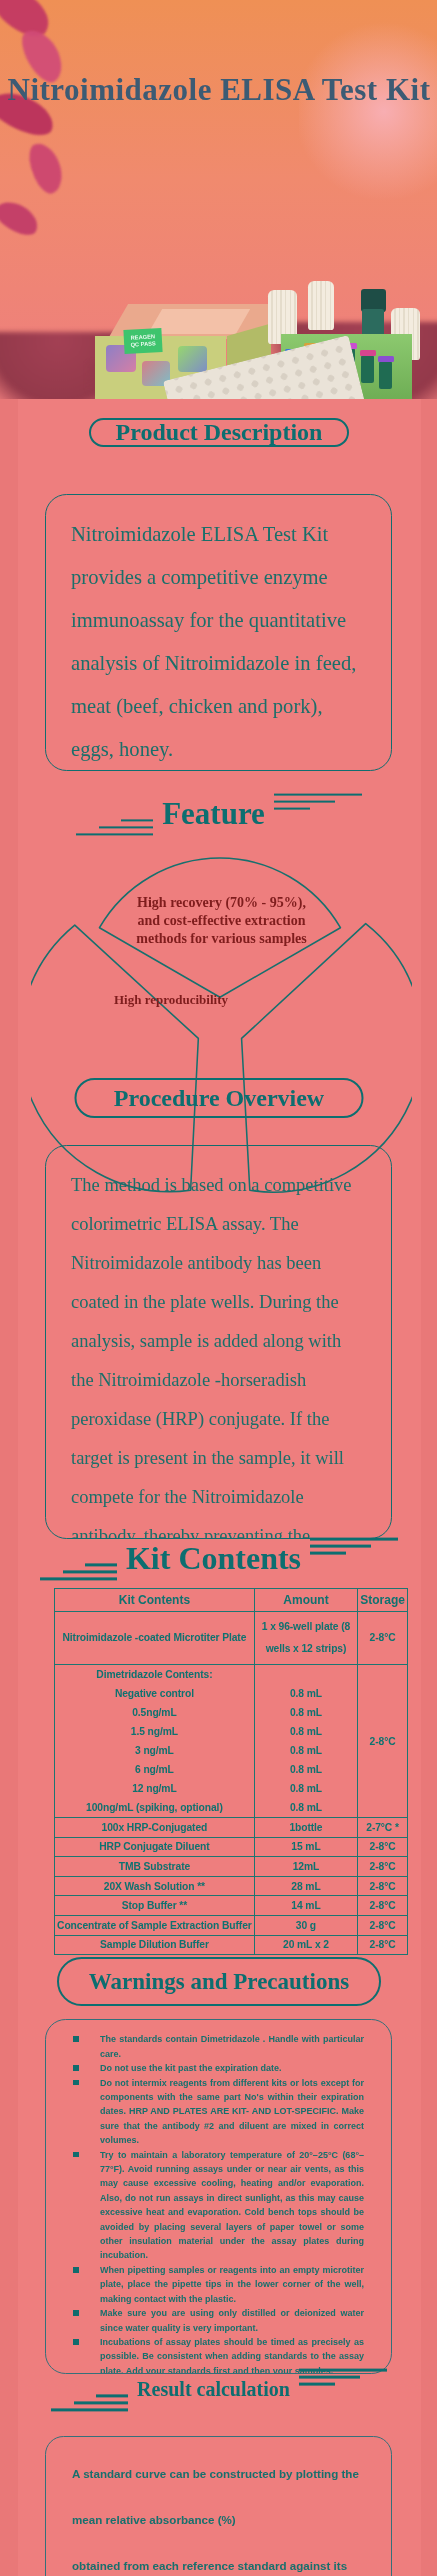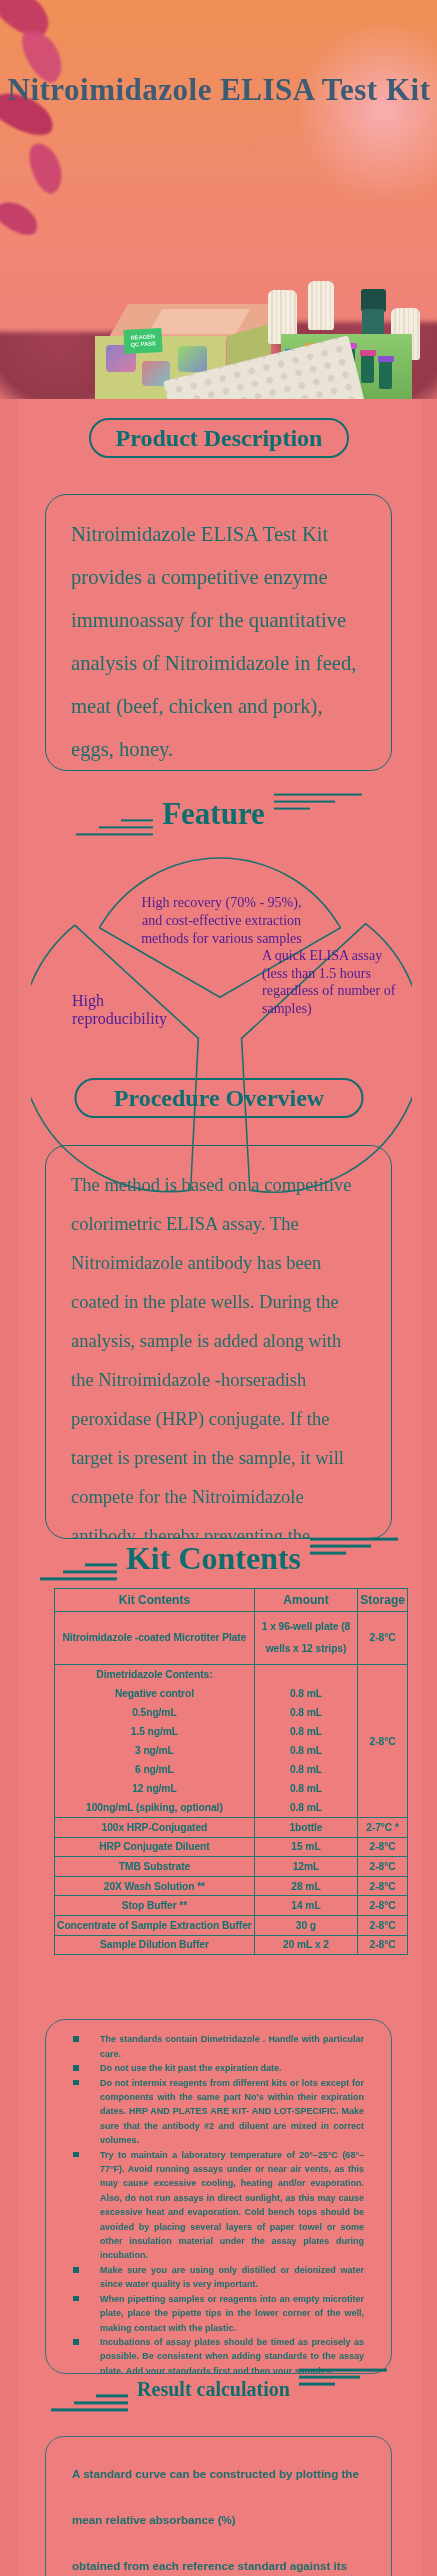--- a/index.html
+++ b/index.html
@@ -52,21 +52,21 @@
   .plate { position:absolute; left:170px; top:357px; width:191px; height:82px; background:#eae3d8;
     transform:rotate(-14deg); border-radius:4.1px;
     background-image:radial-gradient(circle 3.1px,#d8d0c4 0 3.1px,rgba(0,0,0,0) 3.6px); background-size:15px 13px; background-position:6.2px 5.2px; }
   
   .edge { position:absolute; top:399px; bottom:0; width:17.5px; background:#e57272; opacity:.55; }
   .edge-l { left:0; } .edge-r { right:0; }
   
   .capsule { position:absolute; left:50%; transform:translateX(-50%);
     border:2.1px solid #0d6e70; border-radius:36px; color:#0c6e70; font-weight:700;
     display:flex; align-items:center; justify-content:center; text-align:center; }
-  .cap-product  { top:418px; width:260px; height:40px; font-size:24px; }
+  .cap-product  { top:418px; width:260px; height:29px; font-size:24px; }
   .cap-procedure{ top:1078px; width:289px; height:40px; font-size:24px; }
   .cap-warnings { top:1957px; width:324px; height:49px; font-size:23px; }
   
   .lineshead { position:absolute; left:0; width:100%; display:flex; justify-content:center;
     align-items:center; gap:9.3px; color:#0d6e70; font-weight:700; }
   .head-feature { top:796px; font-size:31px; }
   .head-kit     { top:1540px; font-size:32px; }
   .head-result  { top:2378px; font-size:20px; }
   .dg { display:flex; flex-direction:column; gap:4.6px; }
   .dg span { display:block; height:2.6px; background:#0d6e70; }
@@ -75,23 +75,23 @@
   .dg-right { align-items:flex-start; transform:translateY(-12.4px); }
   .dg-right .l1 { width:88px; } .dg-right .l2 { width:61px; } .dg-right .l3 { width:36px; }
   
   .rbox { position:absolute; left:45px; width:347px; border-radius:21.6px; overflow:hidden; }
   .box-desc { top:494px; height:277px; border:1.8px solid #116d6f; padding:17.5px 25px; font-size:20.6px; line-height:43px; color:#1b6f6a; }
   .box-proc { top:1145px; height:394px; border:1.8px solid #116d6f; padding:19.6px 25px; font-size:18.5px; line-height:39px; color:#1b6f6a; }
   .box-warn { top:2019px; height:355px; border:1.8px solid #35707a; border-radius:20.6px; padding:12.4px 27px 0 24px; }
   .box-result { top:2436px; height:225px; border:1.8px solid #35707a; border-radius:18.5px; padding:14.4px 26px 0 26px; }
   
   .pie { position:absolute; left:31px; top:835px; }
-  .wtext { position:absolute; color:#4c1d95; white-space:pre-line; }
+  .wtext { position:absolute; color:#7f1d1d; white-space:pre-line;font-weight:bold; }
   .w-top { top:894px; left:135px; width:173px; text-align:center; font-size:14px; line-height:18px; }
-  .w-left { top:992px; left:72px; width:127px; text-align:left; font-size:16px; }
+  .w-left { top:992px; left:101px; width:127px; text-align:right; font-size:13px; }
   .w-right { top:947px; left:262px; width:134px; text-align:left; font-size:14px; line-height:17.5px; }
   
   .ktable { position:absolute; left:54px; top:1588px; width:354px; border-collapse:collapse;
     font-family:"Liberation Sans",sans-serif; font-weight:700; color:#0f7270; text-align:center; }
   .ktable td, .ktable th { border:1.3px solid #1d7572; vertical-align:middle; padding:0 2.1px; }
   .ktable th { font-size:12px; height:23px; }
   .ktable td { font-size:10.3px; letter-spacing:-0.1px; }
   .col-name { width:164px; } .col-amt { width:146px; } .col-sto { width:44px; }
   .r-plate td { height:53px; line-height:21.6px; }
   .r-plate .cell-name, .r-simple .cell-name { white-space:nowrap; }
@@ -175,24 +175,20 @@
     <g fill="none" stroke="#17706e" stroke-width="3" stroke-linejoin="round">
       <path d="M367 315 L133 180 A270 270 0 0 1 601 180 Z"></path>
       <path d="M325 395 L85 175 A292 292 0 0 0 310 690 Z"></path>
       <path d="M409 395 L650 172 A292 292 0 0 1 425 690 Z"></path>
     </g>
   </svg>
   <div class="wtext w-top">High recovery (70% - 95%),
 and cost-effective extraction
 methods for various samples</div>
   <div class="wtext w-left">High reproducibility</div>
-  <div class="wtext w-right">A quick ELISA assay
-(less than 1.5 hours
-regardless of number of
-samples)</div>
 
   <div class="capsule cap-procedure">
     <span>Procedure Overview</span>
   </div>
   <div class="rbox box-proc">
     <span>The method is based on a competitive colorimetric ELISA assay. The Nitroimidazole antibody has been coated in the plate wells. During the analysis, sample is added along with the Nitroimidazole -horseradish peroxidase (HRP) conjugate. If the target is present in the sample, it will compete for the Nitroimidazole antibody, thereby preventing the Nitroimidazole- HRP from binding to the antibody attached to the well. The resulting color intensity, after addition of substrate((TMB), has an inverse relationship with the target concentration in the sample.</span>
   </div>
 
   <div class="lineshead head-kit">
     <div class="dg dg-left">
@@ -274,27 +270,30 @@
       <td>2-8°C</td>
     </tr>
     <tr class="r-simple">
       <td class="cell-name">Sample Dilution Buffer</td>
       <td>20 mL x 2</td>
       <td>2-8°C</td>
     </tr>
   </tbody>
     </table>
 
+  <div class="capsule cap-warnings">
+    <span>Warnings and Precautions</span>
+  </div>
   <div class="rbox box-warn">
     <div class="witem">The standards contain Dimetridazole . Handle with particular care.</div>
     <div class="witem">Do not use the kit past the expiration date.</div>
     <div class="witem">Do not intermix reagents from different kits or lots except for components with the same part No's within their expiration dates. HRP AND PLATES ARE KIT- AND LOT-SPECIFIC. Make sure that the antibody #2 and diluent are mixed in correct volumes.</div>
     <div class="witem">Try to maintain a laboratory temperature of 20°–25°C (68°–77°F). Avoid running assays under or near air vents, as this may cause excessive cooling, heating and/or evaporation. Also, do not run assays in direct sunlight, as this may cause excessive heat and evaporation. Cold bench tops should be avoided by placing several layers of paper towel or some other insulation material under the assay plates during incubation.</div>
+    <div class="witem">When pipetting samples or reagents into an empty microtiter plate, place the pipette tips in the lower corner of the well, making contact with the plastic.</div>
     <div class="witem">Make sure you are using only distilled or deionized water since water quality is very important.</div>
-    <div class="witem">When pipetting samples or reagents into an empty microtiter plate, place the pipette tips in the lower corner of the well, making contact with the plastic.</div>
     <div class="witem">Incubations of assay plates should be timed as precisely as possible. Be consistent when adding standards to the assay plate. Add your standards first and then your samples.</div>
 
   </div>
 
   <div class="lineshead head-result">
     <div class="dg dg-left">
         <span class="l1"></span>
         <span class="l2"></span>
         <span class="l3"></span>
       </div>

